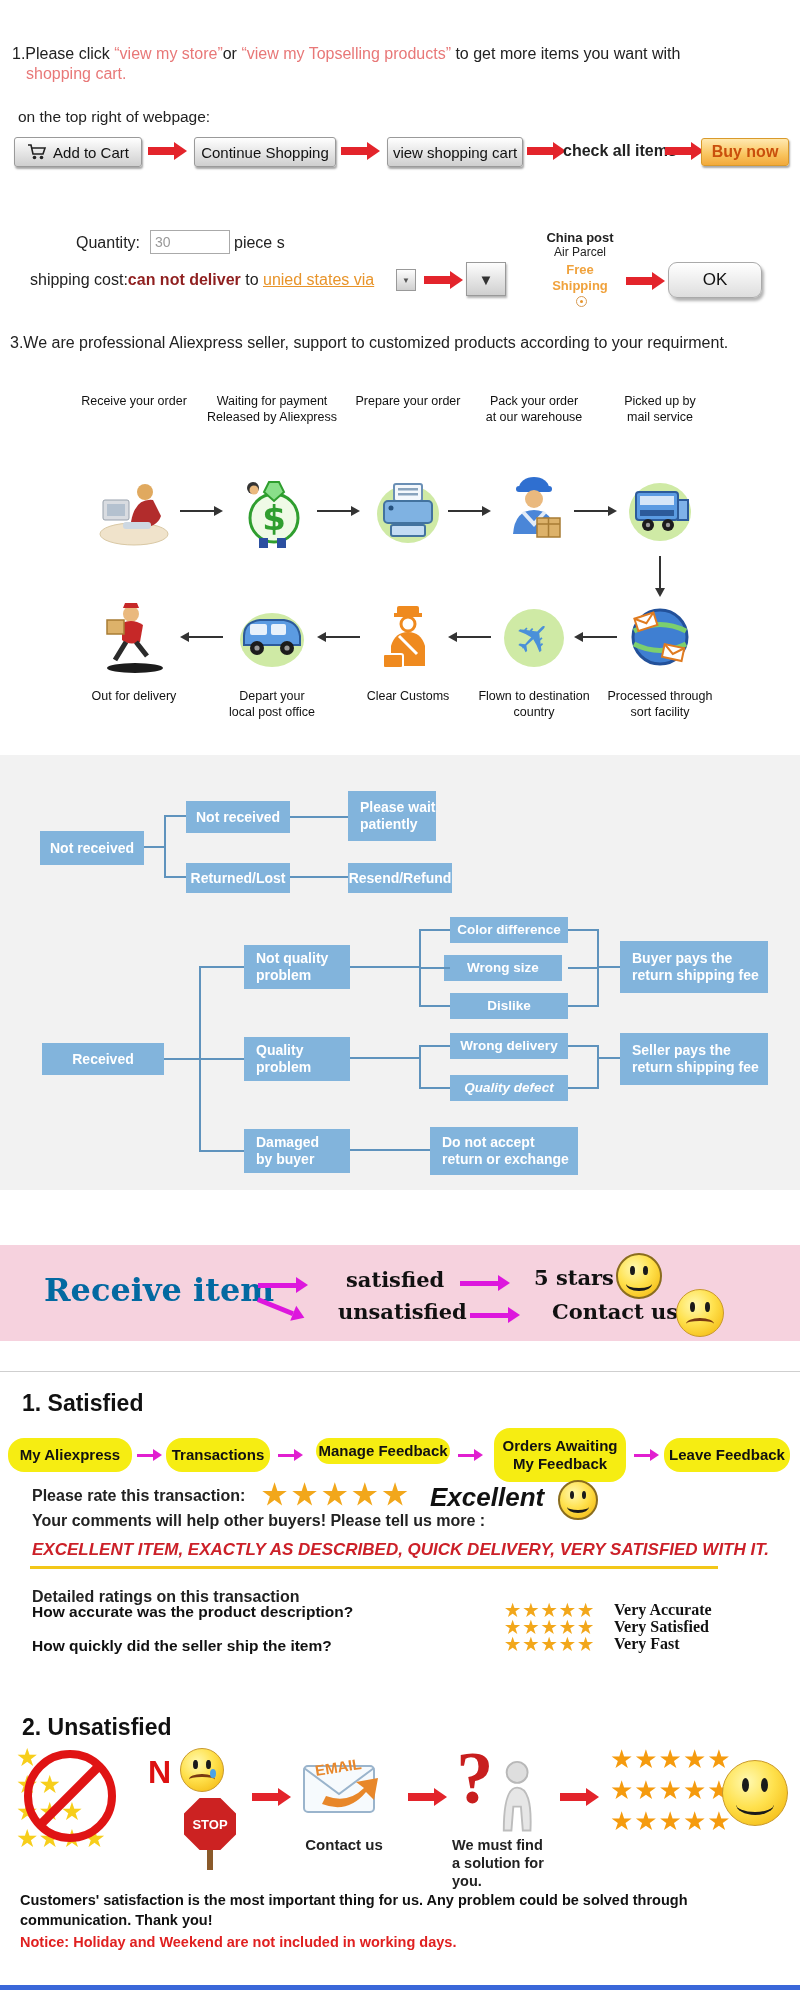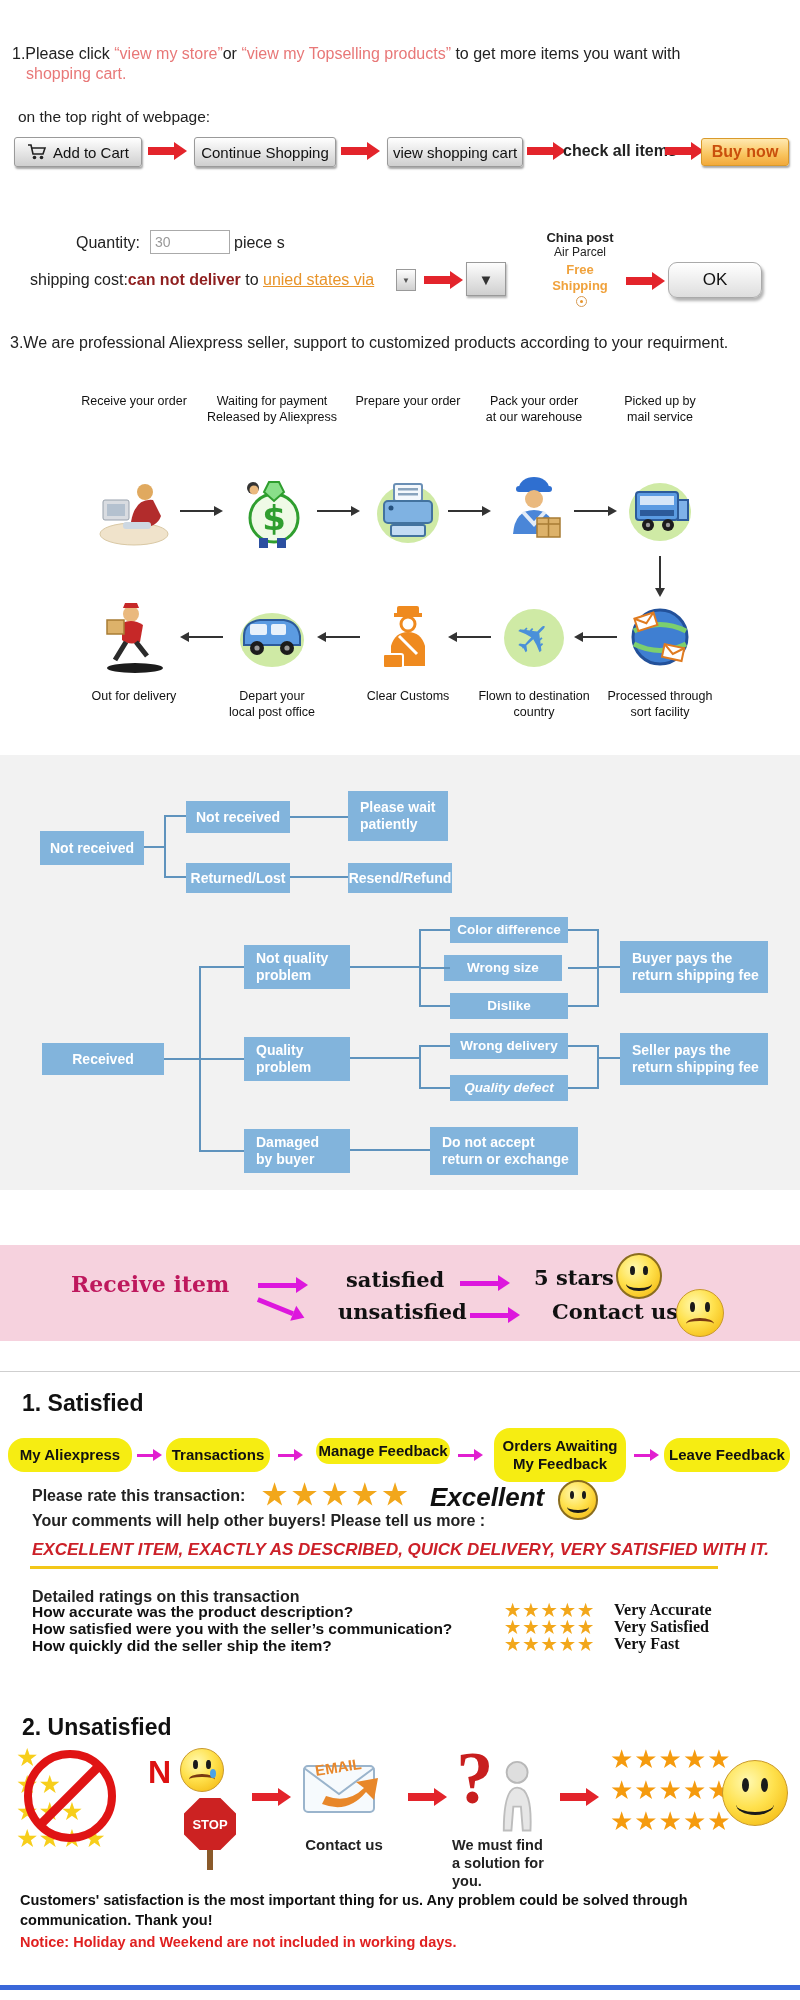--- a/index.html
+++ b/index.html
@@ -318,21 +318,21 @@
   <div class="plabel pre" style="left:333px;top:688px;">Clear Customs</div>
   <div class="plabel pre" style="left:459px;top:688px;">Flown to destination
 country</div>
   <div class="plabel pre" style="left:585px;top:688px;">Processed through
 sort facility</div>
 
   <div id="fc-panel">
 
     <div class="bbox" style="left:40px;top:76px;width:104px;height:34px;">Not received</div>
     <div class="bbox" style="left:186px;top:46px;width:104px;height:32px;">Not received</div>
-    <div class="bbox l pre" style="left:348px;top:36px;width:100px;height:50px;">Please wait
+    <div class="bbox l pre" style="left:348px;top:36px;width:88px;height:50px;">Please wait
 patiently</div>
     <div class="bbox" style="left:186px;top:108px;width:104px;height:30px;">Returned/Lost</div>
     <div class="bbox" style="left:348px;top:108px;width:104px;height:30px;">Resend/Refund</div>
     <div class="cline" style="left:144px;top:91px;width:22px;height:2px;"></div>
     <div class="cline" style="left:164px;top:61px;width:2px;height:62px;"></div>
     <div class="cline" style="left:164px;top:60px;width:22px;height:2px;"></div>
     <div class="cline" style="left:164px;top:121px;width:22px;height:2px;"></div>
     <div class="cline" style="left:290px;top:61px;width:58px;height:2px;"></div>
     <div class="cline" style="left:290px;top:121px;width:58px;height:2px;"></div>
 
@@ -374,21 +374,21 @@
     <div class="cline" style="left:419px;top:290px;width:31px;height:2px;"></div>
     <div class="cline" style="left:419px;top:332px;width:31px;height:2px;"></div>
     <div class="cline" style="left:568px;top:290px;width:30px;height:2px;"></div>
     <div class="cline" style="left:568px;top:332px;width:30px;height:2px;"></div>
     <div class="cline" style="left:597px;top:290px;width:2px;height:44px;"></div>
     <div class="cline" style="left:597px;top:302px;width:23px;height:2px;"></div>
     <div class="cline" style="left:350px;top:394px;width:80px;height:2px;"></div>
   </div>
 
   <div id="banner">
-    <div class="abs serif bold" style="left:71px;top:26px;font-size:22px;color:#be185d;">Receive item</div>
+    <div class="abs serif bold" style="left:44px;top:26px;font-size:32px;color:#0369a1;">Receive item</div>
     <div class="arrow magb" style="left:258px;top:32px;">
         <div class="s"></div>
         <div class="h"></div>
       </div>
     <div class="arrow magb" style="left:258px;top:46px;transform:rotate(22deg);transform-origin:left center;">
         <div class="s"></div>
         <div class="h"></div>
       </div>
     <div class="abs serif bold" style="left:346px;top:22px;font-size:21px;color:#111;">satisfied</div>
     <div class="abs serif bold" style="left:338px;top:54px;font-size:21px;color:#111;">unsatisfied</div>
@@ -450,21 +450,20 @@
       <div class="m"></div>
     </div>
   <div class="abs bold" style="left:32px;top:1512px;font-size:16px;">Your comments will help other buyers! Please tell us more :</div>
   <div class="abs bold" style="left:32px;top:1540px;font-size:17px;font-style:italic;color:#cc2028;">EXCELLENT ITEM, EXACTLY AS DESCRIBED, QUICK DELIVERY, VERY SATISFIED WITH IT.</div>
   <div class="abs" style="left:30px;top:1566px;width:688px;height:3px;background:#f3c718;"></div>
   <div class="abs bold" style="left:32px;top:1588px;font-size:16px;">Detailed ratings on this transaction</div>
 
   <div class="qrow" style="left:32px;top:1603px;">How accurate was the product description?</div>
   <div class="abs stars" style="left:505px;top:1600px;font-size:17px;letter-spacing:3px;">★★★★★</div>
   <div class="ans" style="left:614px;top:1601px;">Very Accurate</div>
-  <div class="qrow" style="left:32px;top:1620px;">How satisfied were you with the seller’s communication?</div>
   <div class="abs stars" style="left:505px;top:1617px;font-size:17px;letter-spacing:3px;">★★★★★</div>
   <div class="ans" style="left:614px;top:1618px;">Very Satisfied</div>
   <div class="qrow" style="left:32px;top:1637px;">How quickly did the seller ship the item?</div>
   <div class="abs stars" style="left:505px;top:1634px;font-size:17px;letter-spacing:3px;">★★★★★</div>
   <div class="ans" style="left:614px;top:1635px;">Very Fast</div>
 
   <div class="abs bold" style="left:22px;top:1714px;font-size:23px;color:#111;">2. Unsatisfied</div>
 
   <div class="abs" style="left:16px;top:1744px;color:#f7ce1b;font-size:25px;line-height:27px;">
     <div>★</div>

